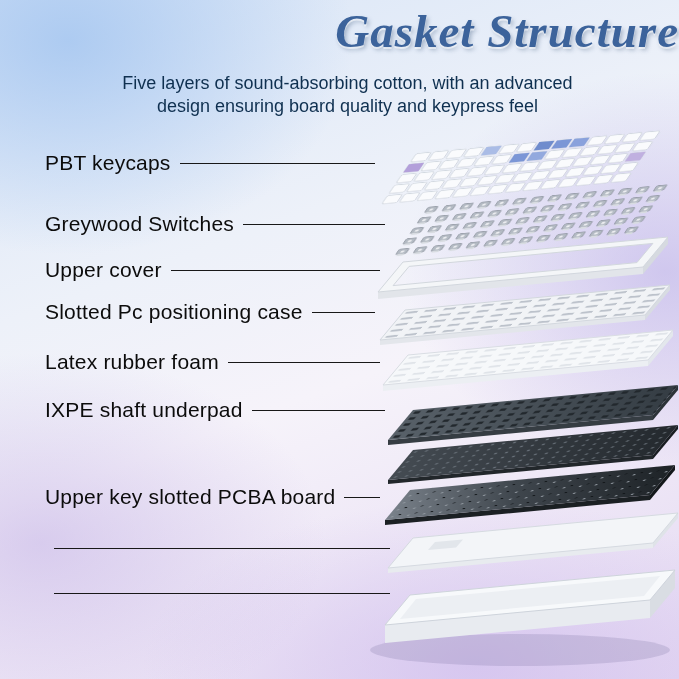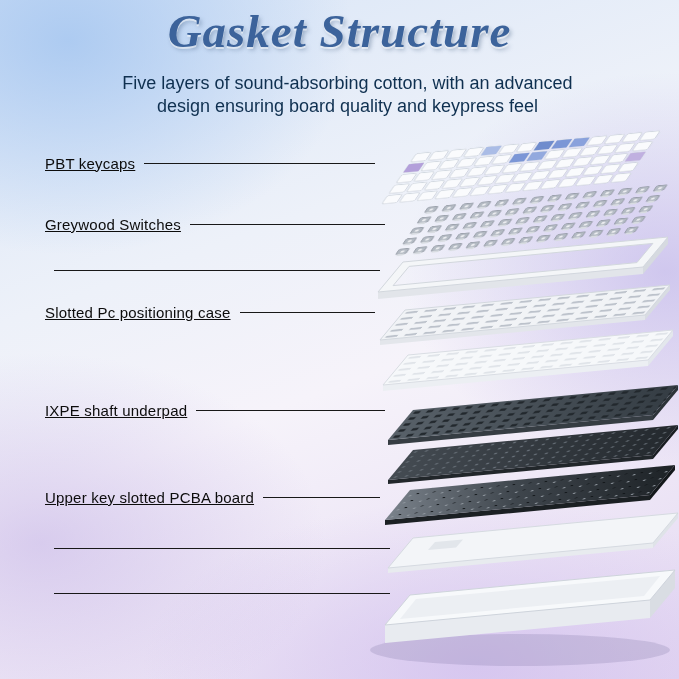--- a/index.html
+++ b/index.html
@@ -8,31 +8,31 @@
     font-family:"Liberation Sans","DejaVu Sans",sans-serif;
     background:
       radial-gradient(ellipse 60% 45% at 10% 6%, rgba(165,198,240,.85), rgba(165,198,240,0) 70%),
       radial-gradient(ellipse 55% 42% at 98% 40%, rgba(176,163,228,.55), rgba(176,163,228,0) 70%),
       radial-gradient(ellipse 60% 40% at 6% 80%, rgba(188,168,226,.5), rgba(188,168,226,0) 70%),
       radial-gradient(ellipse 70% 35% at 70% 98%, rgba(203,183,236,.6), rgba(203,183,236,0) 70%),
       linear-gradient(160deg,#d8e5f7 0%,#edf1f9 35%,#f6f3fa 55%,#e4d8f2 100%);
   }
   .kb{position:absolute;left:0;top:0;}
   .title{
-    position:absolute;top:4px;left:0;width:100%;text-align:center;margin:0;
+    position:absolute;top:4px;left:0;width:100%;text-align:right;margin:0;
     font-family:"Liberation Serif","DejaVu Serif",serif;font-style:italic;font-weight:700;
     font-size:47px;letter-spacing:1px;color:#3c639b;
     text-shadow:0 2px 0 rgba(255,255,255,.55), 2px 3px 4px rgba(46,74,112,.35);
   }
   .subtitle{
     position:absolute;top:64px;left:0;width:100%;text-align:center;margin:8px;
     font-size:18px;line-height:1.25;color:#0f3050;font-weight:500;
   }
   .label-row{position:absolute;left:45px;display:flex;align-items:center;height:22px;}
-  .label-text{font-size:15px;color:#0c0c0c;white-space:nowrap;letter-spacing:.2px;text-decoration:underline;}
+  .label-text{font-size:21px;color:#0c0c0c;white-space:nowrap;letter-spacing:.2px;}
   .leader-line{flex:1 1 auto;height:0;border-top:1.6px solid #181818;margin-left:9px;}
 </style>
 </head>
 <body>
 
 <div class="canvas">
 
   <svg class="kb" width="679" height="679" viewBox="0 0 679 679" aria-hidden="true">
     <defs>
       <linearGradient id="gradPcb" x1="0" y1="0" x2="1" y2="0">
@@ -158,24 +158,29 @@
 
   <div class="label-row" style="top:152px;width:330px">
     <span class="label-text">PBT keycaps</span>
     <span class="leader-line"></span>
   </div>
   <div class="label-row" style="top:213px;width:340px">
     <span class="label-text">Greywood Switches</span>
     <span class="leader-line"></span>
   </div>
   <div class="label-row" style="top:259px;width:335px">
+    <span class="label-text">Upper cover</span>
     <span class="leader-line"></span>
   </div>
   <div class="label-row" style="top:301px;width:330px">
     <span class="label-text">Slotted Pc positioning case</span>
+    <span class="leader-line"></span>
+  </div>
+  <div class="label-row" style="top:351px;width:335px">
+    <span class="label-text">Latex rubber foam</span>
     <span class="leader-line"></span>
   </div>
   <div class="label-row" style="top:399px;width:340px">
     <span class="label-text">IXPE shaft underpad</span>
     <span class="leader-line"></span>
   </div>
   <div class="label-row" style="top:486px;width:335px">
     <span class="label-text">Upper key slotted PCBA board</span>
     <span class="leader-line"></span>
   </div>

